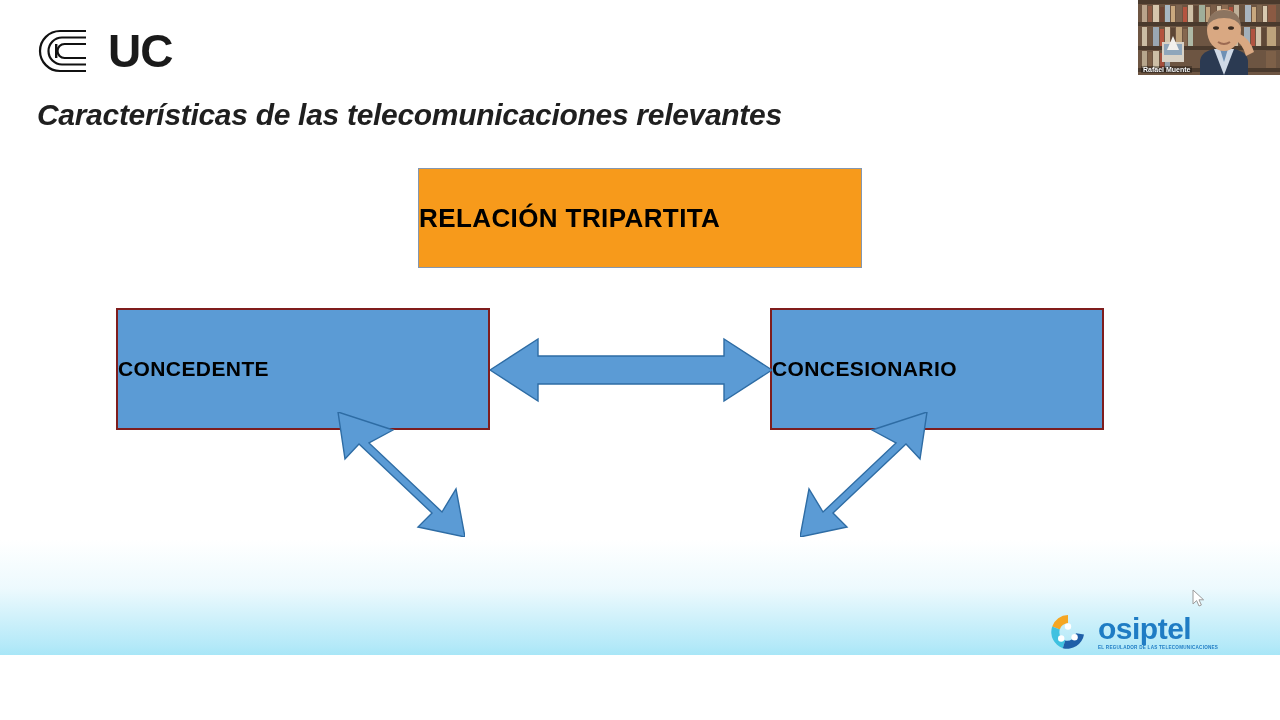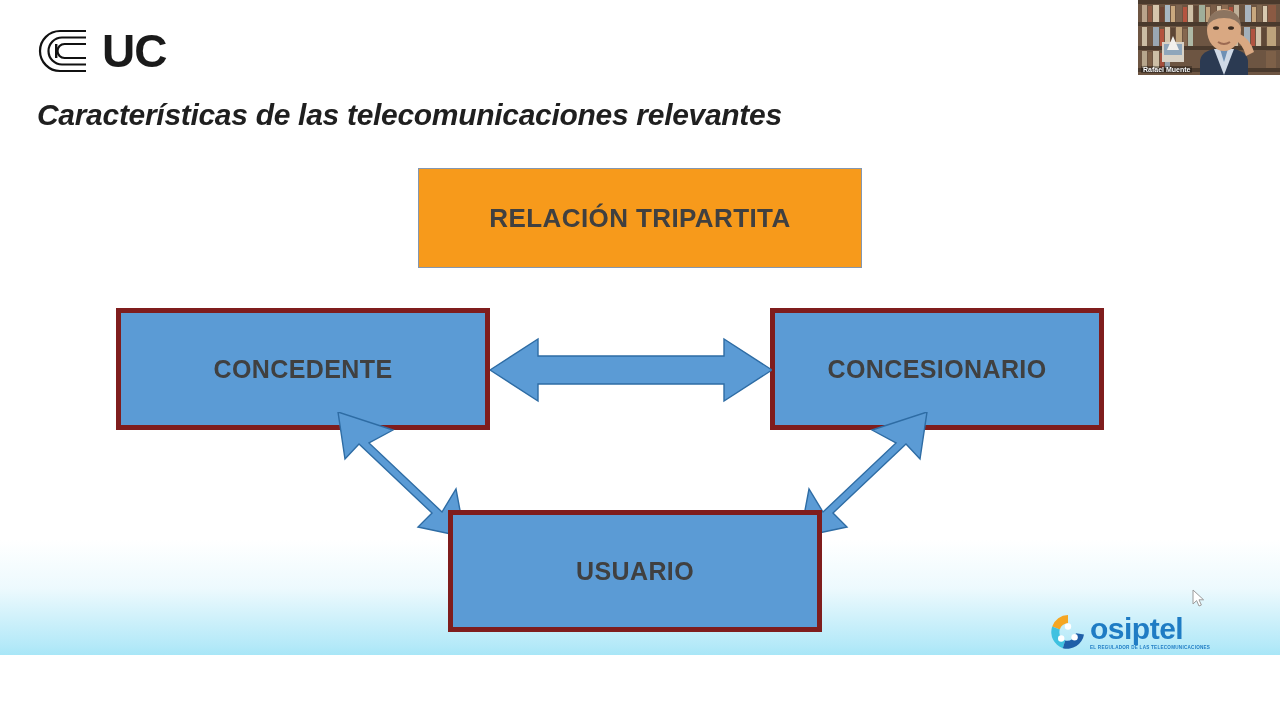--- a/index.html
+++ b/index.html
@@ -22,68 +22,68 @@
     background: linear-gradient(to bottom,
         rgba(255,255,255,0) 0%,
         rgba(222,245,252,0.55) 42%,
         rgba(176,232,248,0.95) 92%,
         rgba(168,230,247,1) 100%);
   }
 
   
   .logo-wrap {
     position: absolute; left: 36px; top: 28px;
-    display: flex; align-items: center; gap: 10px;
+    display: flex; align-items: center; gap: 16px;
   }
   .logo-mark { width: 56px; height: 46px; display: block; }
   .logo-text {
     font-size: 46px; font-weight: 700; letter-spacing: -1px;
     color: #1a1a1a; line-height: 46px;
     font-family: "Liberation Sans", sans-serif;
   }
 
   
   .slide-title {
     position: absolute; left: 37px; top: 98px;
     font-size: 30px; font-weight: 700; color: #1f1f1f;
     letter-spacing: -0.3px; white-space: nowrap; font-style: italic;
   }
 
   
   .node {
     position: absolute;
-    display: flex; align-items: center; justify-content: center;
-    color: #404040; font-weight: 700; letter-spacing: 0.4px;
+    display: flex; align-items: center; 
+    color: #000000; font-weight: 700; letter-spacing: 0.4px;
     text-align: center;
   }
   .node-orange {
     background: #F79A1B;
     border: 1px solid #8497B0;
     font-size: 26px;
   }
   .node-blue {
     background: #5B9BD5;
-    border: 5px solid #7f1d1d;
-    font-size: 25px;
+    border: 2px solid #7f1d1d;
+    font-size: 21px;
   }
   #node-relacion { left: 418px; top: 168px; width: 444px; height: 100px; }
   #node-concedente { left: 116px; top: 308px; width: 374px; height: 122px; }
   #node-concesionario { left: 770px; top: 308px; width: 334px; height: 122px; }
   #node-usuario { left: 448px; top: 510px; width: 374px; height: 122px; z-index: 4; }
 
   .arrow { position: absolute; }
   #arrow-horizontal { left: 490px; top: 337px; width: 282px; height: 66px; }
   #arrow-left-diag  { left: 325px; top: 412px; width: 140px; height: 125px; z-index: 3; }
   #arrow-right-diag { left: 800px; top: 412px; width: 140px; height: 125px; z-index: 3; }
 
   
   .osiptel {
     position: absolute; left: 1048px; top: 655px;
     width: 180px; height: 46px;
-    display: flex; align-items: center; gap: 2px;
+    display: flex; align-items: center; gap: 10px;
     transform: translateY(-46px);
   }
   .osiptel-mark { width: 40px; height: 40px; }
   .osiptel-right { display: flex; flex-direction: column; }
   .osiptel-word {
     font-size: 30px; font-weight: 700; color: #1F7CC4;
     letter-spacing: -0.5px; line-height: 30px;
   }
   .osiptel-tag {
     font-size: 4.6px; font-weight: 700; color: #1F7CC4;
@@ -140,23 +140,20 @@
     </div>
 
     <div id="node-concedente" class="node node-blue">
       <span>CONCEDENTE</span>
     </div>
 
     <div id="node-concesionario" class="node node-blue">
       <span>CONCESIONARIO</span>
     </div>
 
-    <div id="node-usuario" class="node node-blue">
-      <span>USUARIO</span>
-    </div>
 
     <svg id="arrow-horizontal" class="arrow" viewBox="0 0 282 66">
       <polygon points="0,33 48,2 48,19 234,19 234,2 282,33 234,64 234,47 48,47 48,64" fill="#5B9BD5" stroke="#2E6CA4" stroke-width="1.4"></polygon>
     </svg>
 
     <svg id="arrow-left-diag" class="arrow" viewBox="0 0 140 125">
       <polygon points="13,0 68,18 44,31 117,100 131,77 140,125 93,115 107,101 34,32 20,47" fill="#5B9BD5" stroke="#2E6CA4" stroke-width="1.4"></polygon>
     </svg>
 
     <svg id="arrow-right-diag" class="arrow" viewBox="0 0 140 125">

